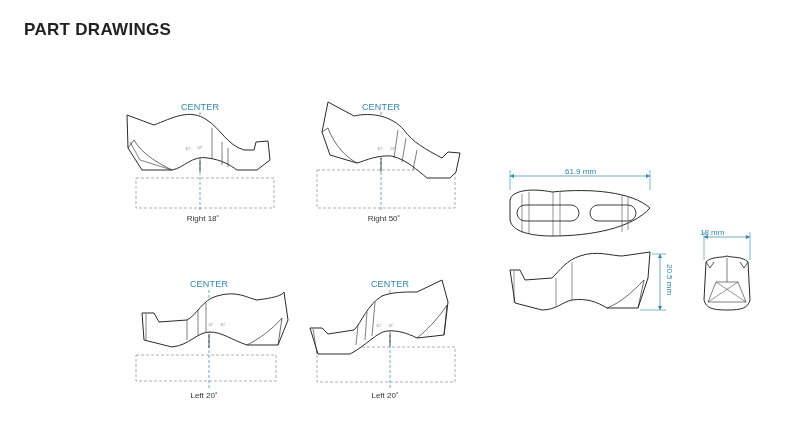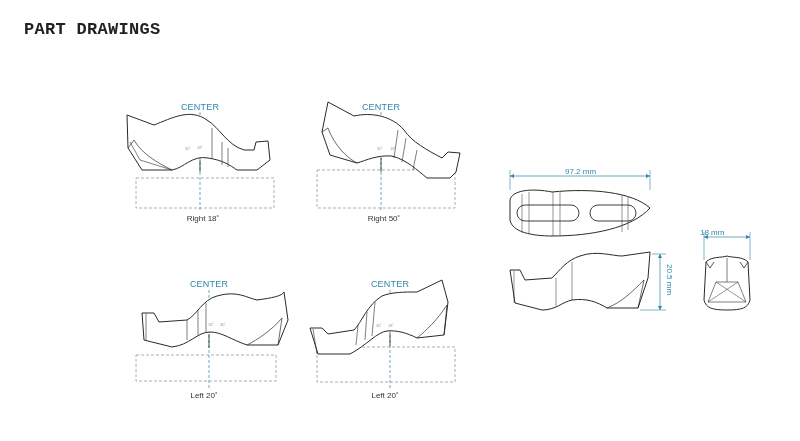--- a/index.html
+++ b/index.html
@@ -2,21 +2,21 @@
 <html><head>
   <meta charset="utf-8">
   <style>
     html, body { margin: 0; padding: 0; }
     body {
       width: 800px; height: 441px; background: #ffffff; position: relative; overflow: hidden;
       font-family: "Liberation Sans", sans-serif;
     }
     .page-title {
       position: absolute; left: 24px; top: 20px; margin: 0;
-      font-family: Liberation Mono, monospace; font-weight: bold; font-size: 17px;
+      font-family: Liberation Sans, sans-serif; font-weight: bold; font-size: 17px;
       letter-spacing: 0.3px; color: #222222;
     }
     .panel { position: absolute; margin-left: 32px; }
     .center-label {
       position: absolute; font-size: 9px; color: #2f86a8; letter-spacing: 0.2px;
       transform: translateX(-50%); white-space: nowrap;
     }
     .view-label {
       position: absolute; font-size: 8px; color: #333333; transform: translateX(-50%); white-space: nowrap;
     }
@@ -135,16 +135,16 @@
     <line x1="672" y1="232" x2="672" y2="260" stroke="#2f86a8" stroke-width="0.6"></line>
     <line x1="718" y1="232" x2="718" y2="260" stroke="#2f86a8" stroke-width="0.6"></line>
     <path d="M672,237 l4,-2 l0,4 Z M718,237 l-4,-2 l0,4 Z" fill="#2f86a8"></path>
 
     <path d="M674,262 C680,256 690,258 695,256 C700,258 710,256 716,262 L718,300 C716,308 710,310 695,310 C680,310 674,308 672,300 Z" fill="#ffffff" stroke="#2a2a2a" stroke-width="1"></path>
     <path d="M674,262 L678,268 L682,262 M716,262 L712,268 L708,262" fill="none" stroke="#2a2a2a" stroke-width="0.8"></path>
     <line x1="695" y1="258" x2="695" y2="282" stroke="#2a2a2a" stroke-width="0.6"></line>
     <path d="M684,282 L706,282 L714,302 L676,302 Z" fill="none" stroke="#2a2a2a" stroke-width="0.6"></path>
     <path d="M684,282 L714,302 M706,282 L676,302" stroke="#2a2a2a" stroke-width="0.5"></path>
   </svg>
-  <span class="dim-label" style="left:533px;top:167px;">97.2 mm</span>
+  <span class="dim-label" style="left:533px;top:167px;">61.9 mm</span>
   <span class="dim-label vertical" style="left:642px;top:264px;">20.5 mm</span>
   <span class="dim-label" style="left:668px;top:228px;">18 mm</span>
 </div>
 
 </body></html>

